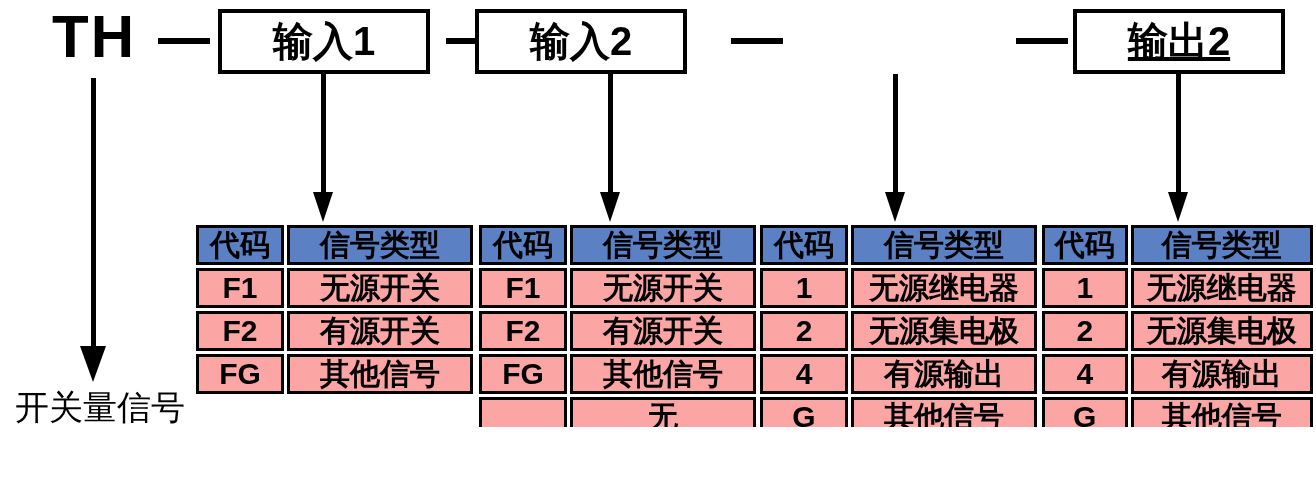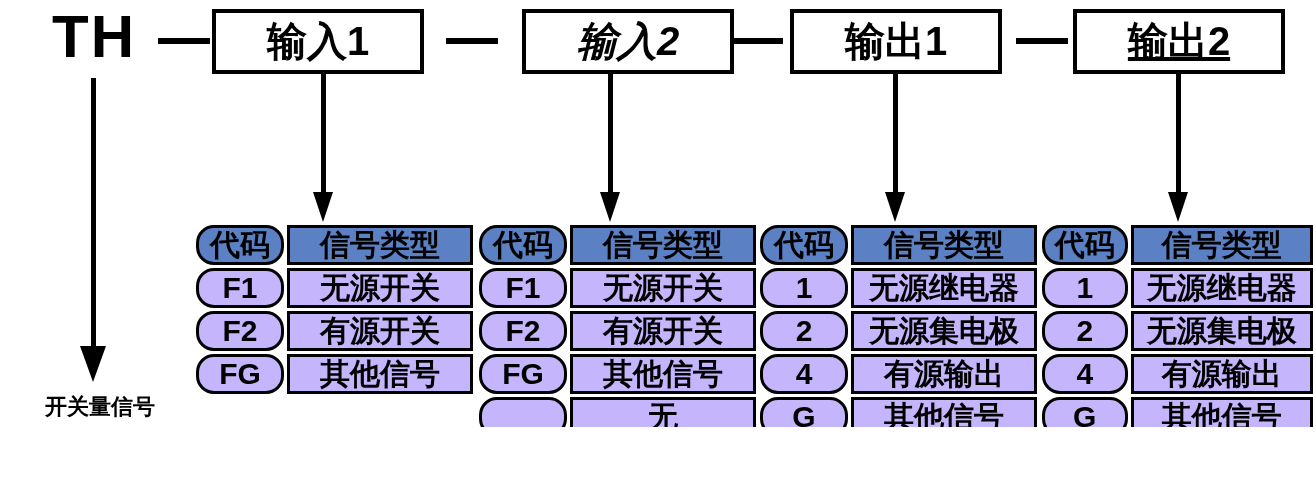--- a/index.html
+++ b/index.html
@@ -45,22 +45,22 @@
     width: 204px;
     height: 57px;
     border: 4px solid var(--line, #000);
     display: flex;
     align-items: center;
     justify-content: center;
     font-size: 40px;
     font-weight: bold;
     background: #fff;
   }
-  .b1 { left: 212px; align-items: center; }
-  .b2 { left: 522px; font-style: italic; }
+  .b1 { left: 218px; align-items: center; }
+  .b2 { left: 475px; }
   .b3 { left: 790px; }
   .b4 { left: 1073px; text-decoration: underline; }
   
   .stem {
     position: absolute;
     width: 5px;
     background: var(--line, #000);
   }
   .stem-prefix { left: 91px; top: 78px; height: 268px; }
   .stem-f1 { left: 321px; top: 74px; height: 118px; }
@@ -90,23 +90,23 @@
     left: 80px;
     top: 346px;
   }
   
   .prefix-note {
     position: absolute;
     left: 0px;
     top: 384px;
     width: 200px;
     text-align: center;
-    font-size: 22px;
+    font-size: 34px;
     line-height: 46px;
-    font-weight: bold;
+    font-weight: normal;
   }
   
   table.code-table {
     position: absolute;
     top: 222px;
     border-collapse: separate;
     border-spacing: 3px;
     table-layout: fixed;
   }
   .t1 { left: 193px; }
@@ -118,48 +118,45 @@
     border: 3px solid var(--line, #000);
     height: 34px;
     padding: 0 1px;
     text-align: center;
     vertical-align: middle;
     font-size: 30px;
     font-weight: bold;
     line-height: 34px;
     white-space: nowrap;
     overflow: hidden;
-    background: #c4b5fd;
+    background: #fca5a5;
   }
   table.code-table th {
     background: var(--header-bg, #5b80c4);
   }
-  .col-code { width: 80px; border-radius: 18px; }
+  .col-code { width: 80px; }
   .col-sig  { width: 178px; margin-top: 24px; }
 </style>
 </head>
 <body>
 
 <div class="canvas">
 
   <div class="prefix">TH</div>
 
   <div class="dash d1"></div>
   <div class="dash d2"></div>
   <div class="dash d3"></div>
   <div class="dash d4"></div>
 
   <div class="fbox b1">
     <span>输入1</span>
   </div>
   <div class="fbox b2">
     <span>输入2</span>
-  </div>
-  <div class="fbox b3">
-    <span>输出1</span>
   </div>
   <div class="fbox b4">
     <span>输出2</span>
   </div>
 
   <div class="stem stem-prefix"></div>
   <div class="head head-lg"></div>
   <div class="prefix-note">
     <div>开关量信号</div>
   </div>

